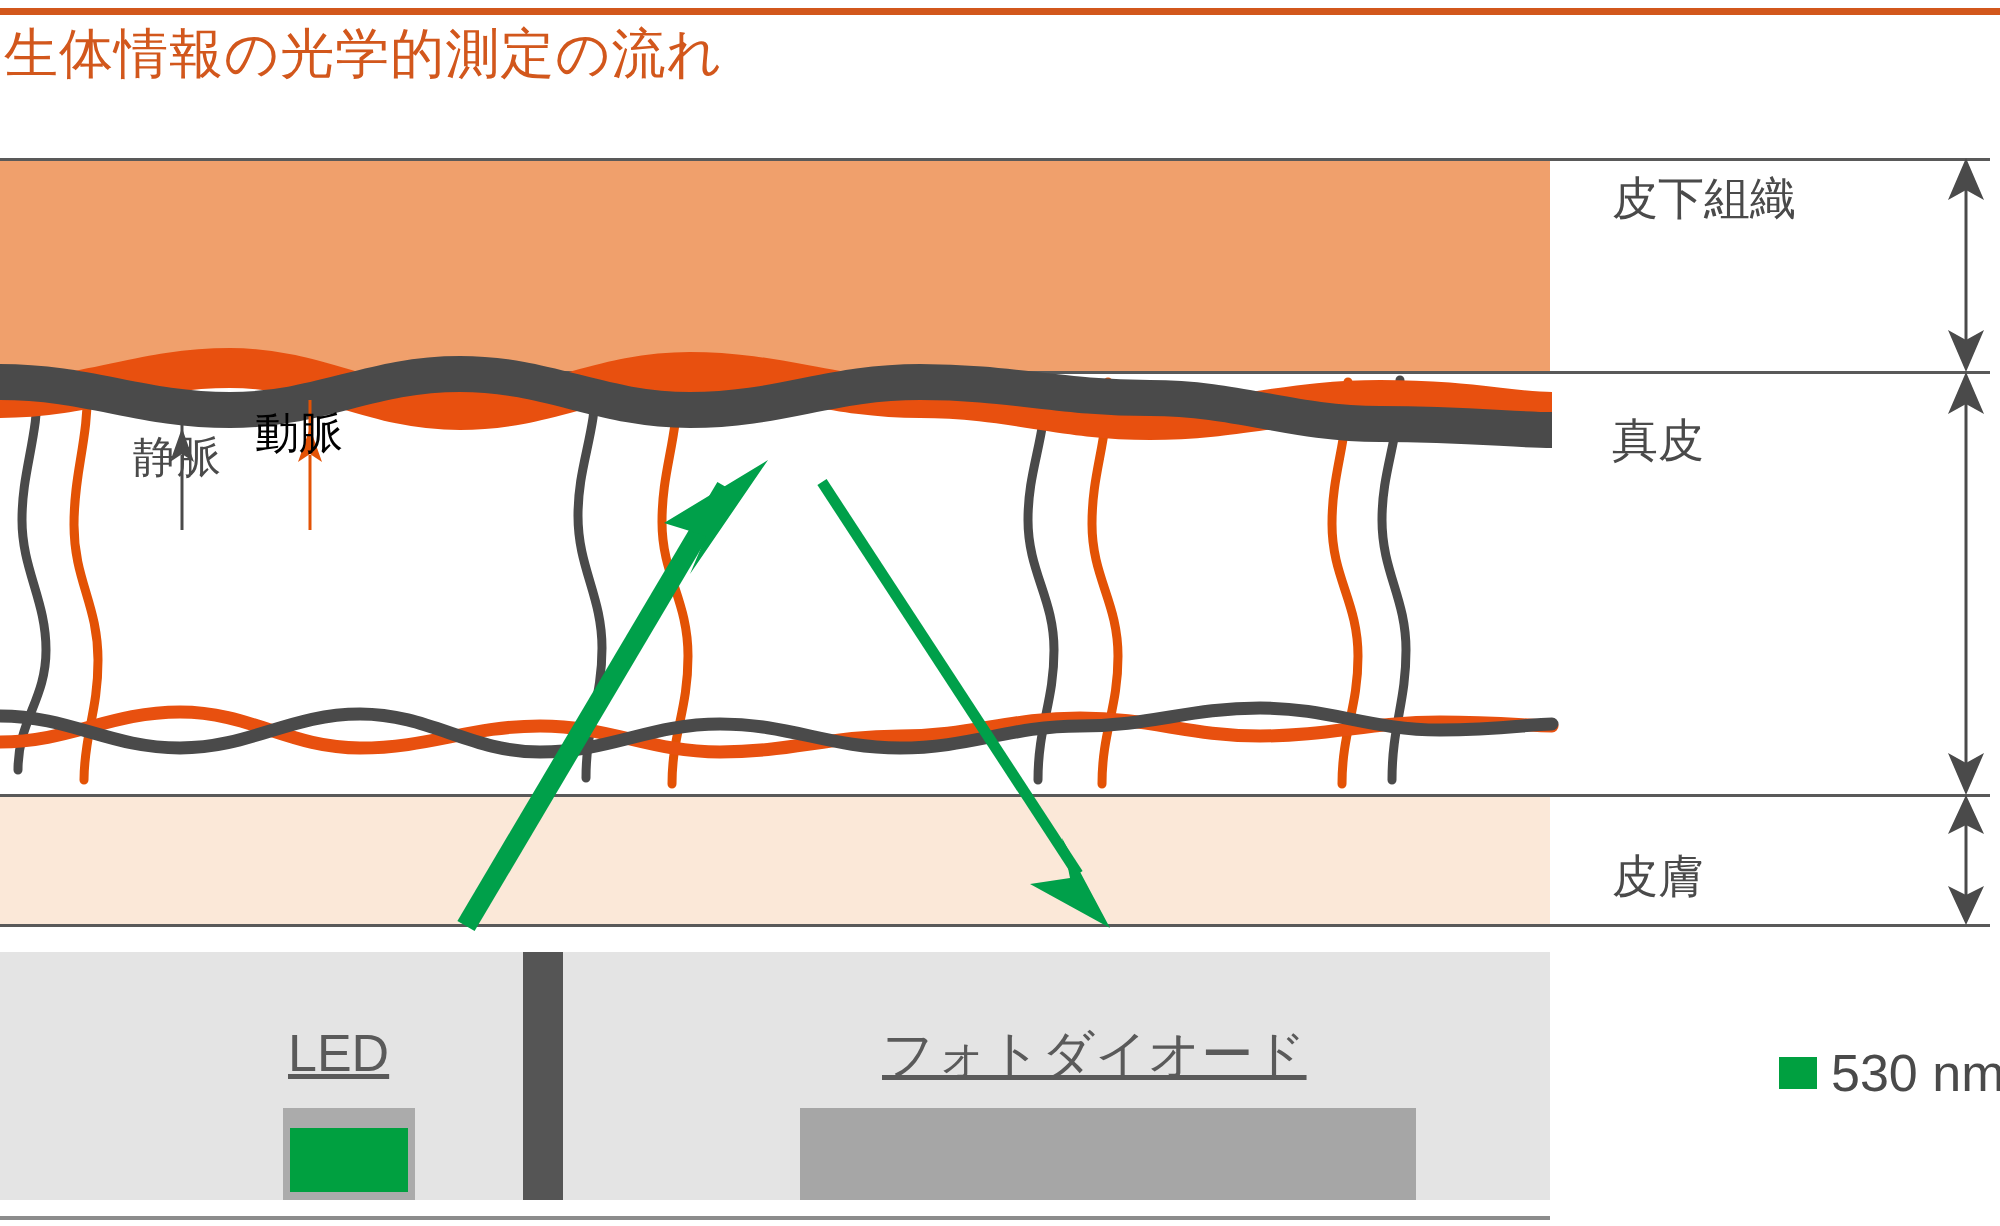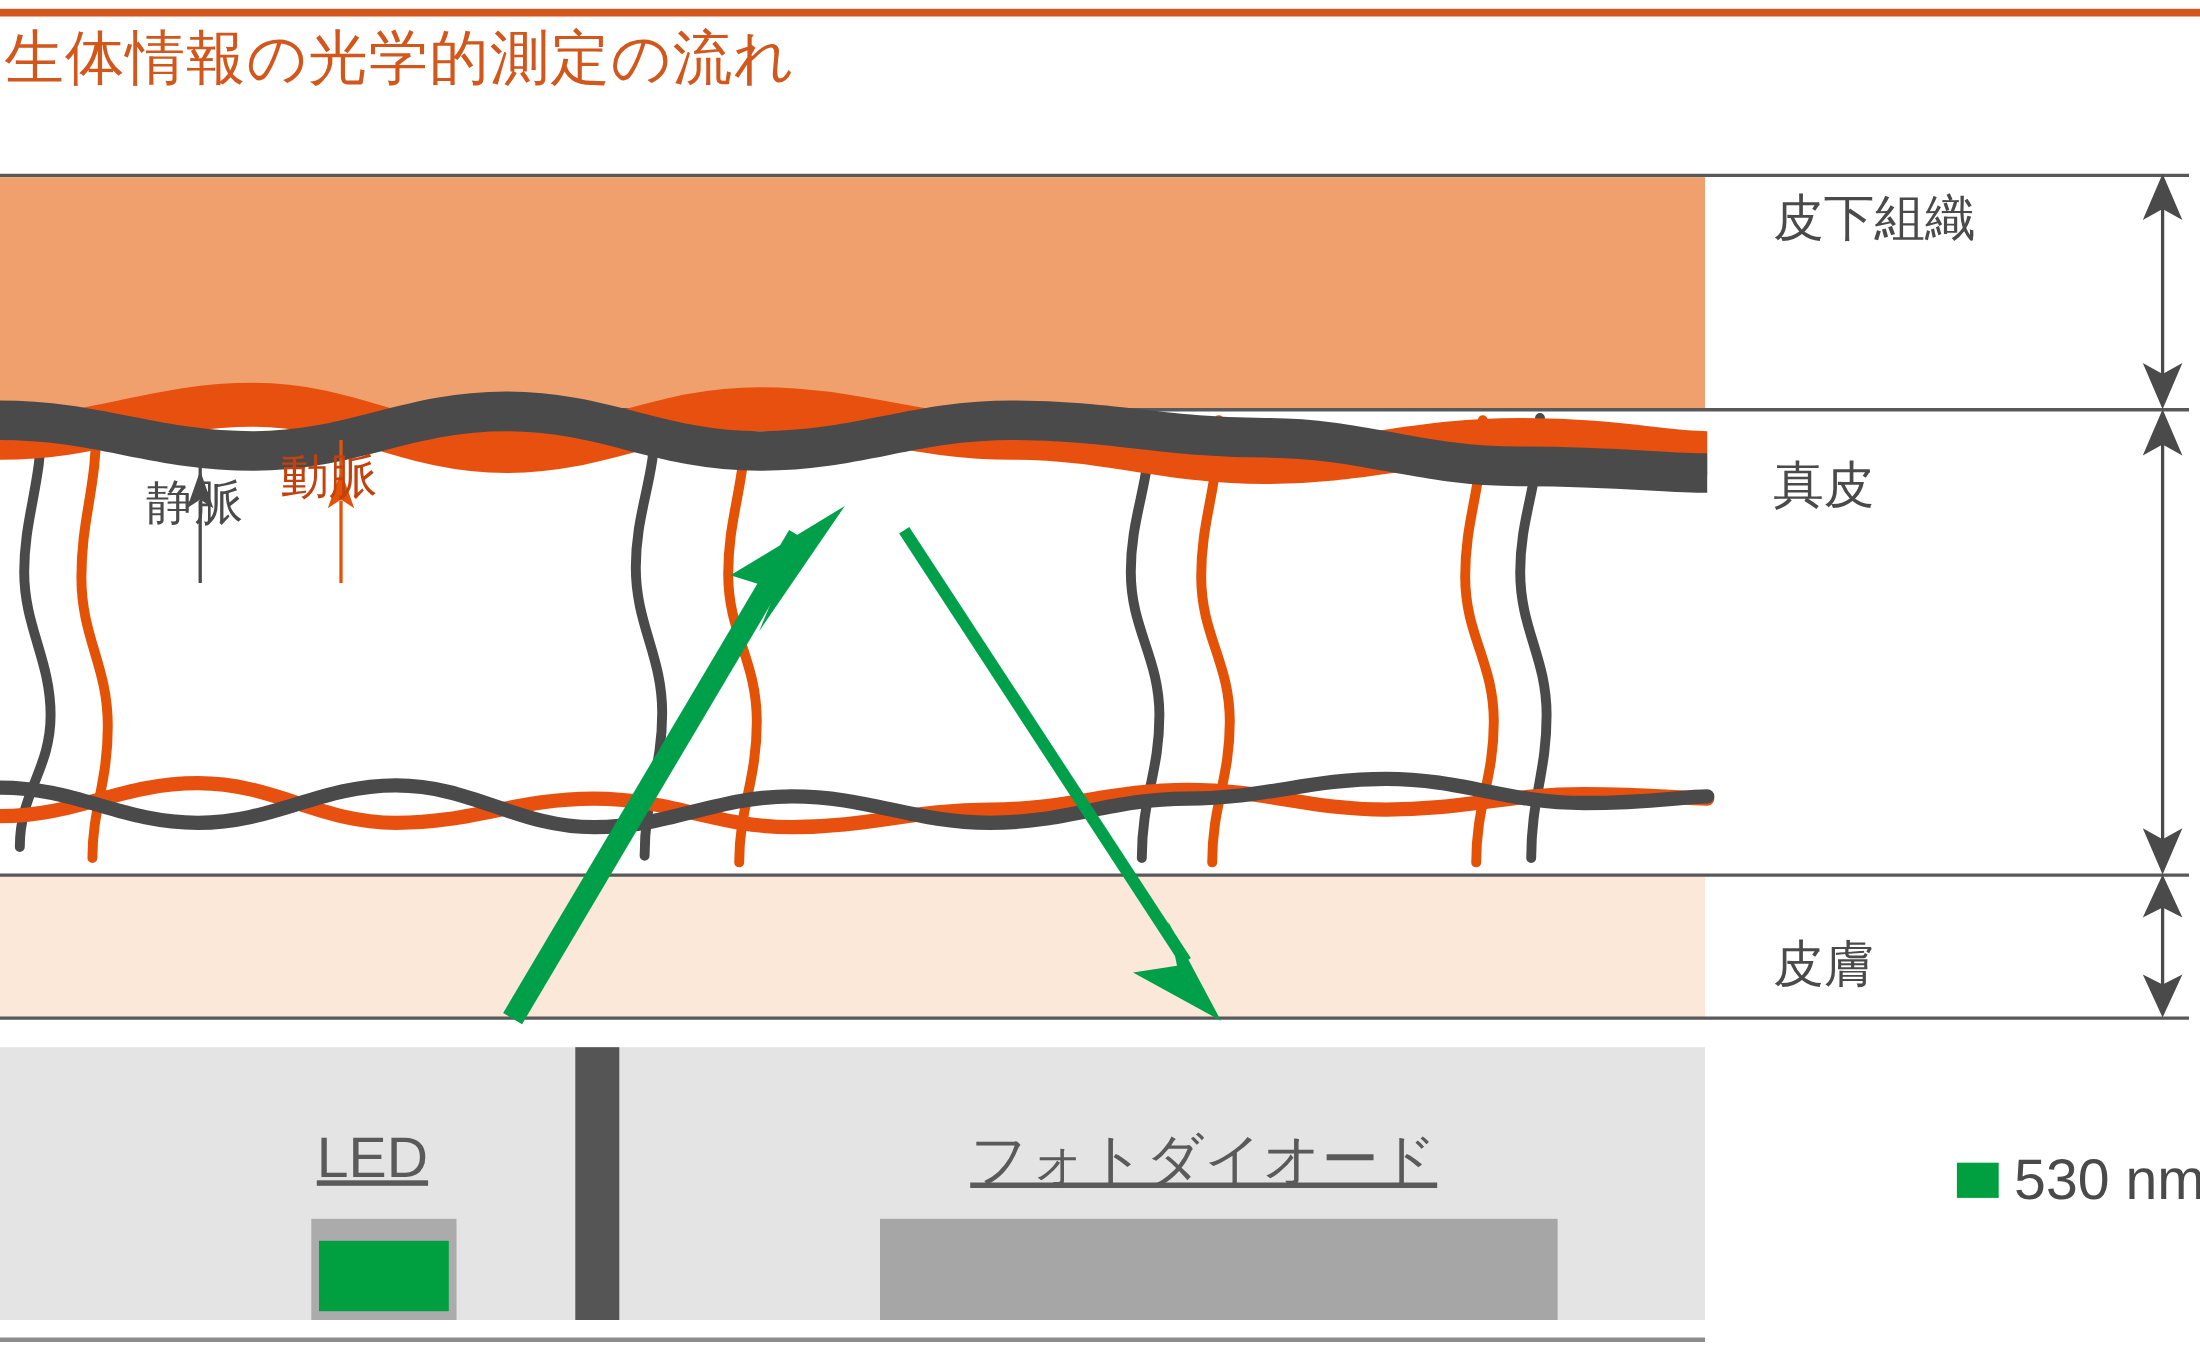--- a/index.html
+++ b/index.html
@@ -19,21 +19,21 @@
   }
   svg.diagram{position:absolute;left:0;top:0;width:2000px;height:1226px;}
   .layer-label{
     position:absolute;color:#4A4A4A;font-size:46px;white-space:nowrap;
   }
   .lbl-subcut{left:1612px;top:168px;}
   .lbl-dermis{left:1612px;top:410px;}
   .lbl-skin{left:1612px;top:846px;}
   .vessel-label{position:absolute;font-size:44px;white-space:nowrap;}
   .lbl-vein{left:133px;top:404px;color:#4A4A4A;margin-top:24px;}
-  .lbl-artery{left:255px;top:404px;color:#c2410c;}
+  .lbl-artery{left:255px;top:404px;color:#000000;}
   .device-label{
     position:absolute;color:#5A5A5A;white-space:nowrap;text-decoration:underline;
   }
   .lbl-led{left:288px;top:1023px;font-size:52px;}
   .lbl-pd{left:882px;top:1020px;font-size:52px;}
   .legend{
     position:absolute;left:1779px;top:1047px;
     display:flex;align-items:center;gap:14px;
   }
   .legend-swatch{width:38px;height:32px;background:#00A040;display:block;}

